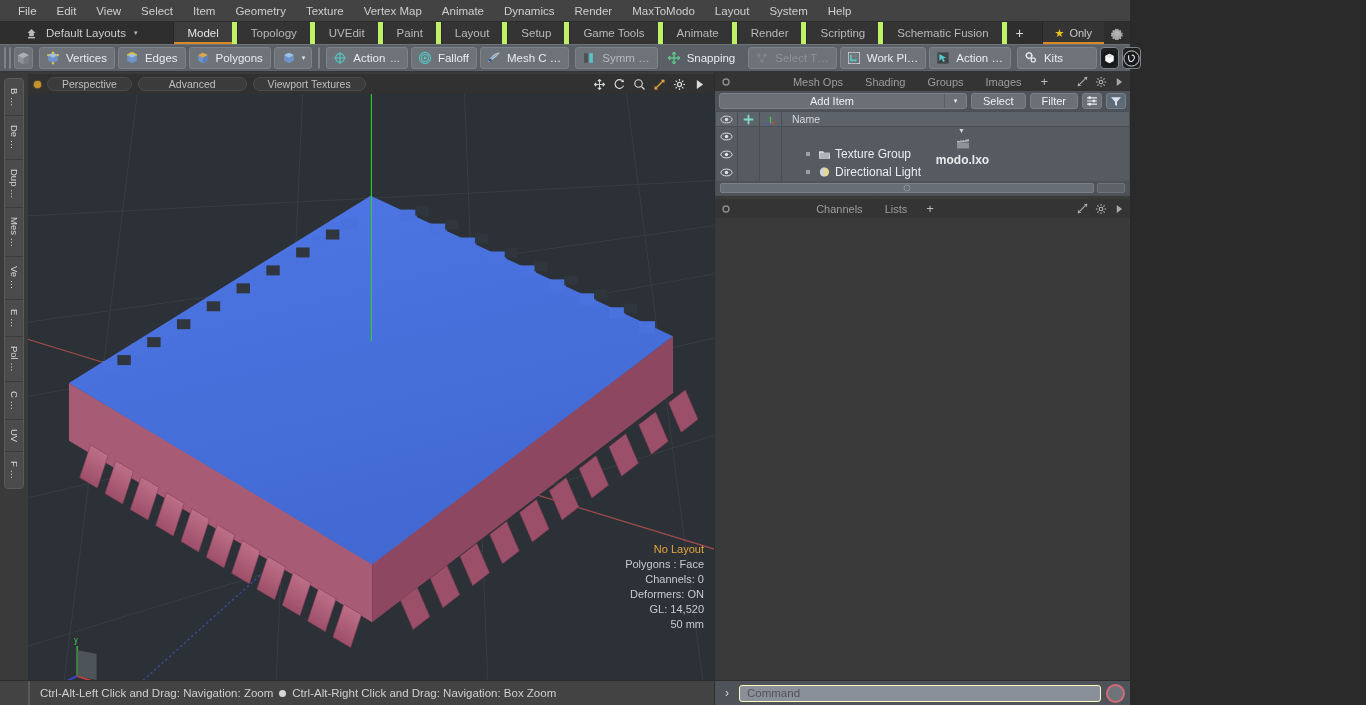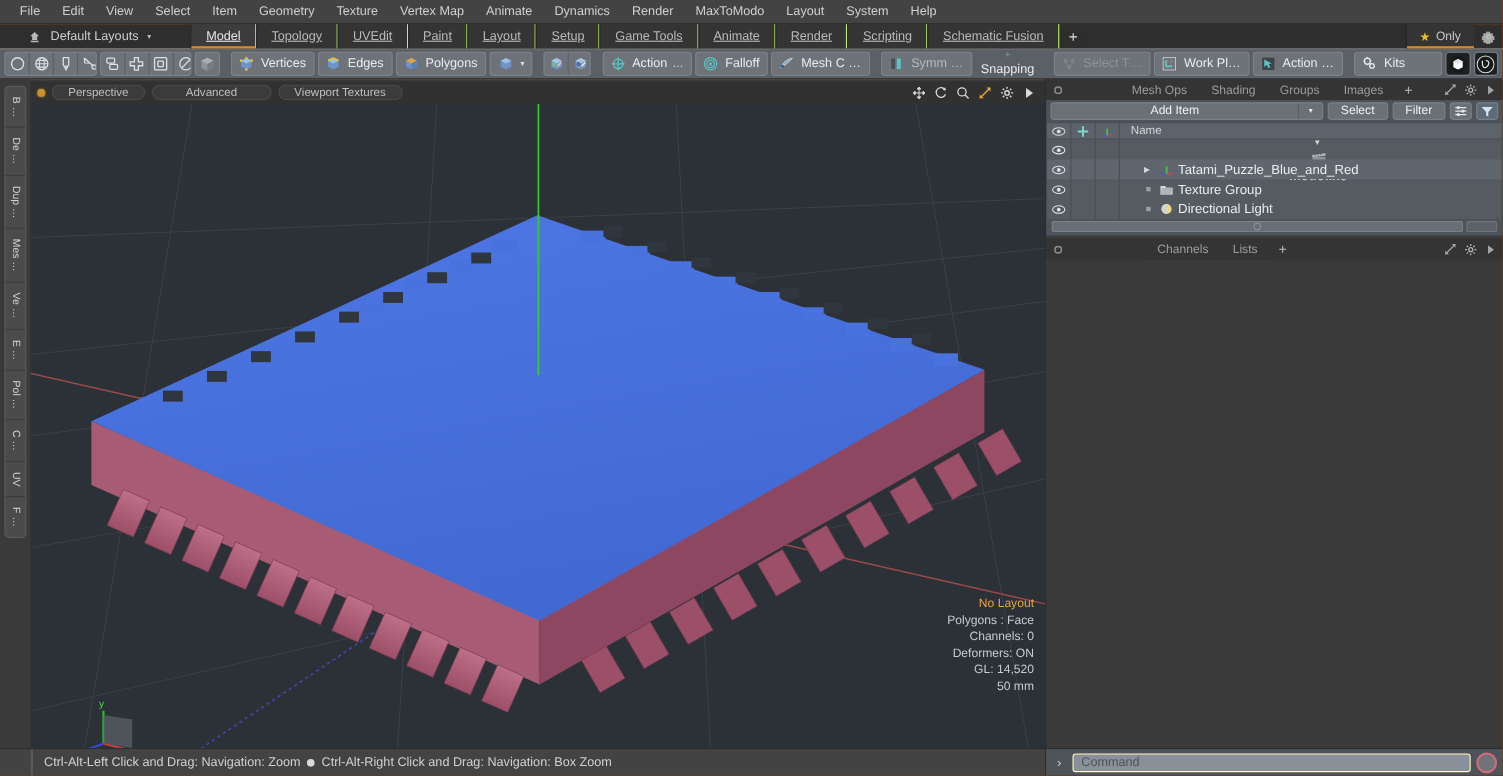--- a/index.html
+++ b/index.html
@@ -3,41 +3,41 @@
 <meta charset="utf-8">
 <style>
   * { box-sizing: border-box; margin:0; padding:0; }
   html,body{ background:#2a2a2a; }
   body{
     width:1366px; height:705px; overflow:hidden;
     font-family:"Liberation Sans", sans-serif;
     font-size:11px; color:#c8c8c8;
     -webkit-font-smoothing:antialiased;
   }
-  #app{ width:1366px; height:705px; position:relative; display:flex; flex-direction:column;
-        background:#f97316; }
+  #app{ width:1130px; height:705px; position:relative; display:flex; flex-direction:column;
+        background:#4d7c0f; }
 
   
   .menubar{ height:22px; background:#434343; display:flex; align-items:center;
             padding-left:8px; flex:0 0 22px; border-bottom:1px solid #2d2d2d; }
   .menubar .mi{ padding:0 10px; height:22px; line-height:22px; color:#cfcfcf; font-size:11.5px;
                 white-space:nowrap; cursor:default; }
 
   
   .layoutbar{ height:22px; background:#2e2e2e; display:flex; align-items:stretch;
               flex:0 0 22px; }
   .lb-left{ display:flex; align-items:center; padding-left:22px; gap:6px; }
   .lb-home{ width:18px; height:18px; display:flex; align-items:center; justify-content:center; }
   .lb-label{ color:#cccccc; font-size:11.5px; white-space:nowrap; }
   .lb-caret{ font-size:7px; color:#bbb; margin-left:2px; }
   .lb-tabs{ display:flex; align-items:stretch; margin-left:36px; }
   .ltab{ position:relative; padding:0 13px; display:flex; align-items:center;
          font-size:11.5px; color:#b9b9b9; background:#343434;
-         border-left:1px solid #262626; border-right:1px solid #bef264;
-         white-space:nowrap; cursor:default;text-decoration:underline; }
+         border-left:1px solid #262626; border-right:5px solid #bef264;
+         white-space:nowrap; cursor:default; }
   .ltab.active{ background:#3c3c3c; color:#e6e6e6; }
   .ltab.active:after{ content:""; position:absolute; left:0; right:0; bottom:0; height:2px;
                       background:#d98a22; }
   .lb-plus{ width:26px; display:flex; align-items:center; justify-content:center;
             font-size:14px; color:#ddd; background:#2e2e2e; }
   .lb-spacer{ flex:1 1 auto; background:#2e2e2e; }
   .lb-only{ position:relative; display:flex; align-items:center; gap:5px; padding:0 12px;
             background:#343434; border-left:1px solid #262626; }
   .lb-only:after{ content:""; position:absolute; left:0; right:0; bottom:0; height:2px;
                   background:#d98a22; }
@@ -389,21 +389,21 @@
     <div class="tsep"></div>
 
     <div class="tbtn-wide">
       <svg class="tool-ico" width="16" height="16" viewBox="0 0 20 20">
           <rect x="4" y="4" width="4.4" height="12" fill="#4a4f55"></rect>
           <rect x="10.4" y="4" width="4.4" height="12" fill="#58c6c6"></rect>
         </svg>
       <span style="color:#b5bac0;">Symm …</span>
     </div>
 
-    <div class="tbtn-wide" style="border:none;background:transparent;flex-direction:column;">
+    <div class="tbtn-wide" style="border:none;background:transparent;">
       <svg class="tool-ico" width="16" height="16" viewBox="0 0 20 20">
           <path d="M10 2.8v14.4M2.8 10h14.4" stroke="#5ec98f" stroke-width="1.7"></path>
           <path d="M10 2.8 L7.6 5.4 M10 2.8 L12.4 5.4 M10 17.2 L7.6 14.6 M10 17.2 L12.4 14.6 M2.8 10 L5.4 7.6 M2.8 10 L5.4 12.4 M17.2 10 L14.6 7.6 M17.2 10 L14.6 12.4" stroke="#5ec98f" stroke-width="1.4" fill="none"></path>
         </svg>
       <span>Snapping</span>
     </div>
 
     <div class="tsep" style="flex:1 1 auto;"></div>
 
     <div class="tbtn-wide disabled">
@@ -761,41 +761,20 @@
                 <svg width="14" height="11" viewBox="0 0 15 12">
                     <path d="M1 3.2 L14 1.4 L14 3.6 L1 5.4 Z" fill="#b9bec3"></path>
                     <rect x="1" y="5" width="13" height="6.4" fill="#8d9399"></rect>
                     <path d="M3.2 1.9 L4.2 3.9 M6 1.6 L7 3.6 M8.8 1.3 L9.8 3.3" stroke="#4a4f55" stroke-width="0.9"></path>
                   </svg>
               </span>
               <span>modo.lxo</span>
             </div>
           </div>
 
-          <div class="il-row sel">
-            <div class="il-c1">
-              <svg width="13" height="9" viewBox="0 0 14 10">
-                  <ellipse cx="7" cy="5" rx="6.2" ry="3.8" fill="none" stroke="#e0e4e8" stroke-width="1.1"></ellipse>
-                  <circle cx="7" cy="5" r="1.9" fill="#e0e4e8"></circle>
-                </svg>
-            </div>
-            <div class="il-c2"></div>
-            <div class="il-c3"></div>
-            <div class="il-label il-indent1" style="position:relative;">
-              <span class="tri" style="position:absolute;left:22px;">▶</span>
-              <span style="display:inline-flex;">
-                <svg width="13" height="12" viewBox="0 0 13 12">
-                    <path d="M6.5 11 V3.4" stroke="#4fbf4f" stroke-width="1.7"></path>
-                    <path d="M6.5 11 L12 9" stroke="#c04a4a" stroke-width="1.7"></path>
-                    <path d="M6.5 11 L1.2 9.4" stroke="#4a58c0" stroke-width="1.7"></path>
-                  </svg>
-              </span>
-              <span>Tatami_Puzzle_Blue_and_Red</span>
-            </div>
-          </div>
 
           <div class="il-row">
             <div class="il-c1">
               <svg width="13" height="9" viewBox="0 0 14 10">
                   <ellipse cx="7" cy="5" rx="6.2" ry="3.8" fill="none" stroke="#e0e4e8" stroke-width="1.1"></ellipse>
                   <circle cx="7" cy="5" r="1.9" fill="#e0e4e8"></circle>
                 </svg>
             </div>
             <div class="il-c2"></div>
             <div class="il-c3"></div>

